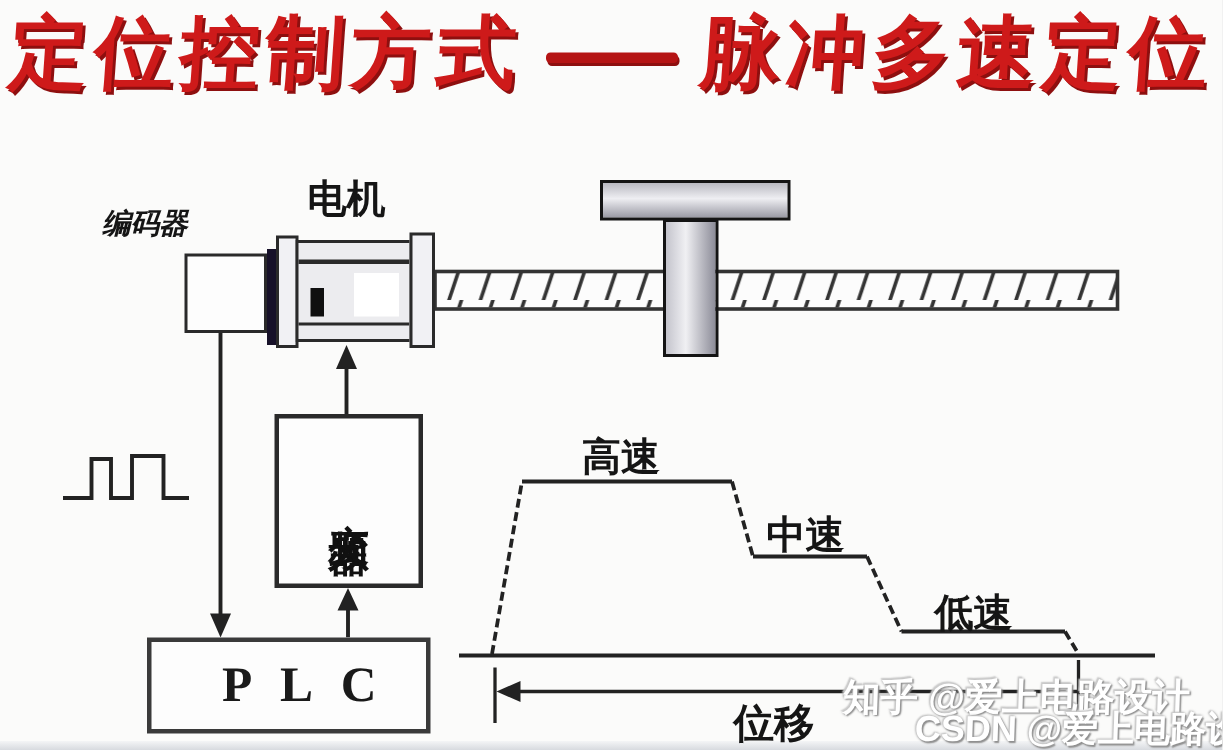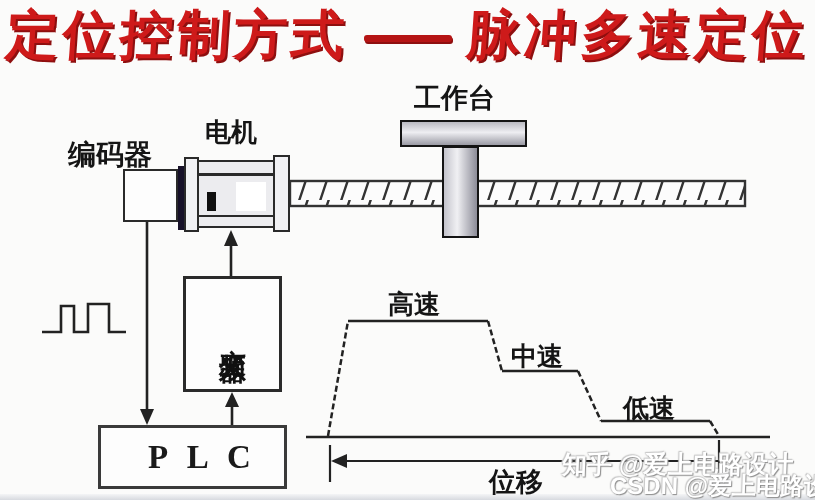--- a/index.html
+++ b/index.html
@@ -83,23 +83,22 @@
 <body>
 
 <div class="stage">
 
   <div class="title-row">
     <span class="title-text">定位控制方式</span>
     <span class="title-dash"></span>
     <span class="title-text">脉冲多速定位</span>
   </div>
 
-  <div class="dlabel" style="left:68px;top:136px;font-size:28px;">编码器</div>
+  <div class="dlabel" style="left:68px;top:136px;font-size:19px;font-style:italic;">编码器</div>
   <div class="dlabel" style="left:205px;top:115px;font-size:26px;">电机</div>
-  <div class="dlabel" style="left:414px;top:80px;font-size:27px;">工作台</div>
 
   <svg class="wires" width="815" height="500" viewBox="0 0 815 500">
     <defs>
       <pattern id="screwHatch" width="21" height="25" patternUnits="userSpaceOnUse">
         <line x1="14" y1="-1" x2="5" y2="26" stroke="#333" stroke-width="2.4"></line>
       </pattern>
     </defs>
 
     <g>
       <rect x="290" y="181" width="455" height="25" fill="#fcfcfc" stroke="#333" stroke-width="2.4"></rect>

